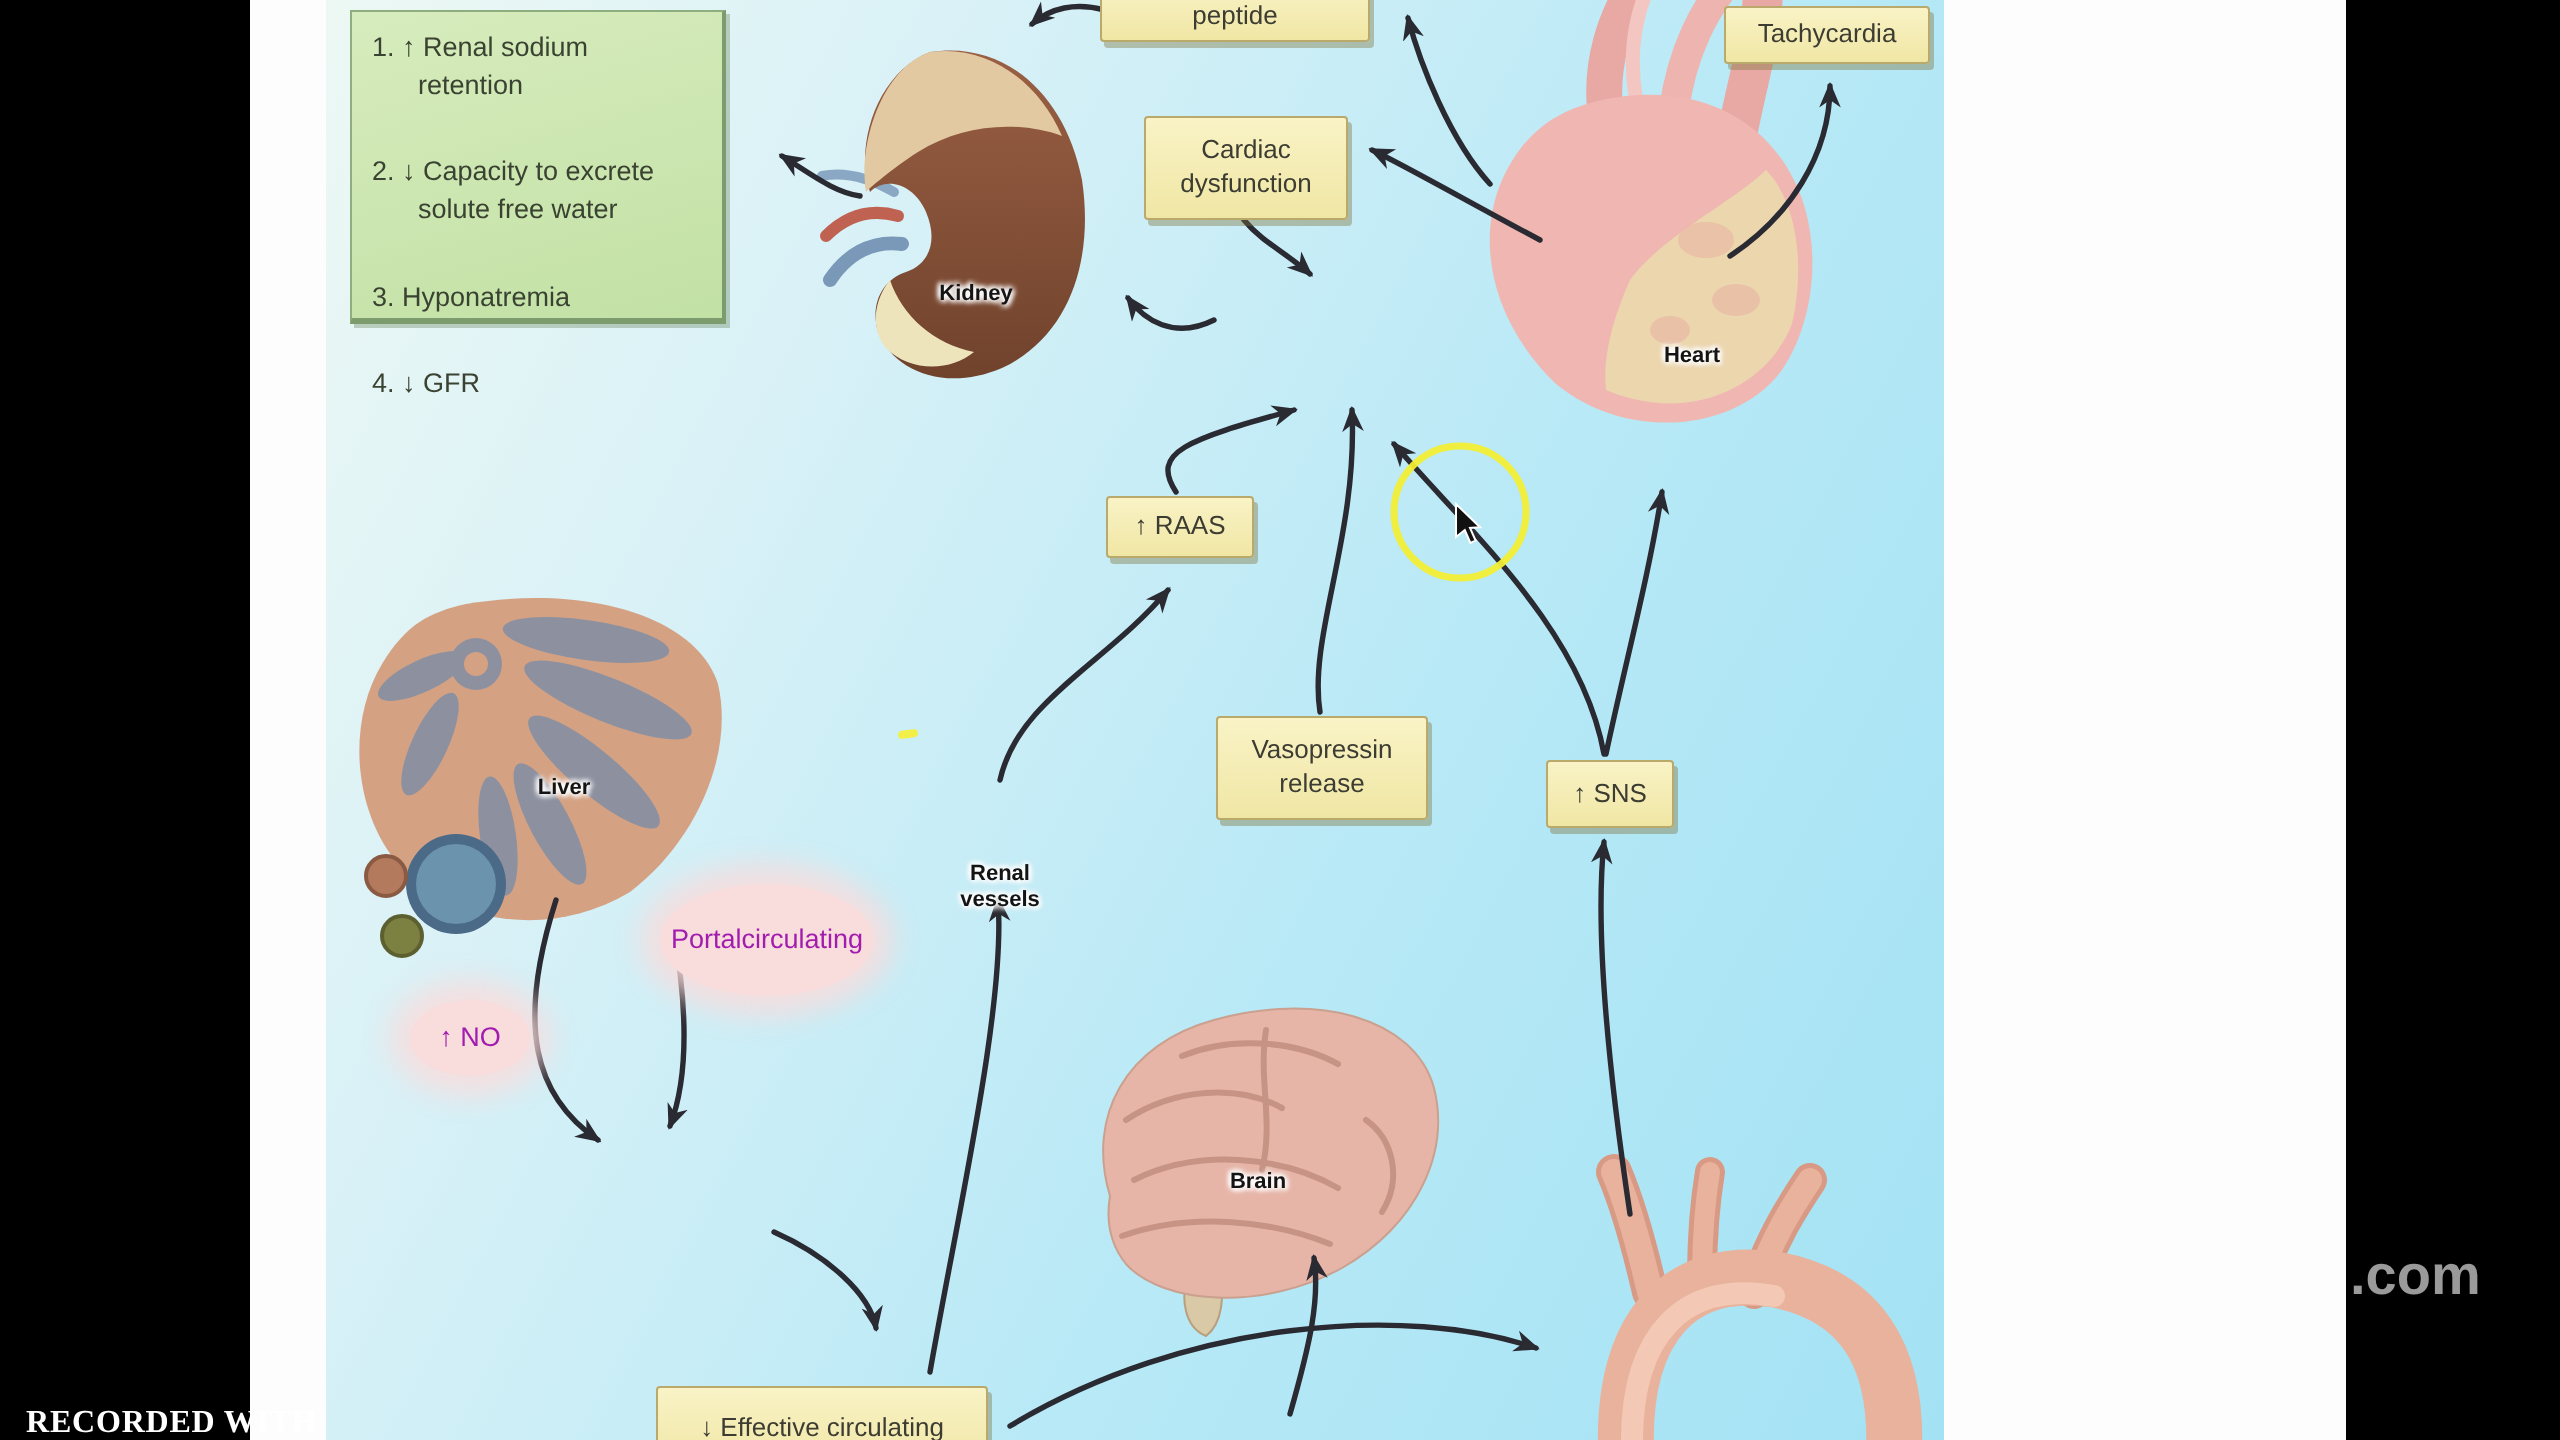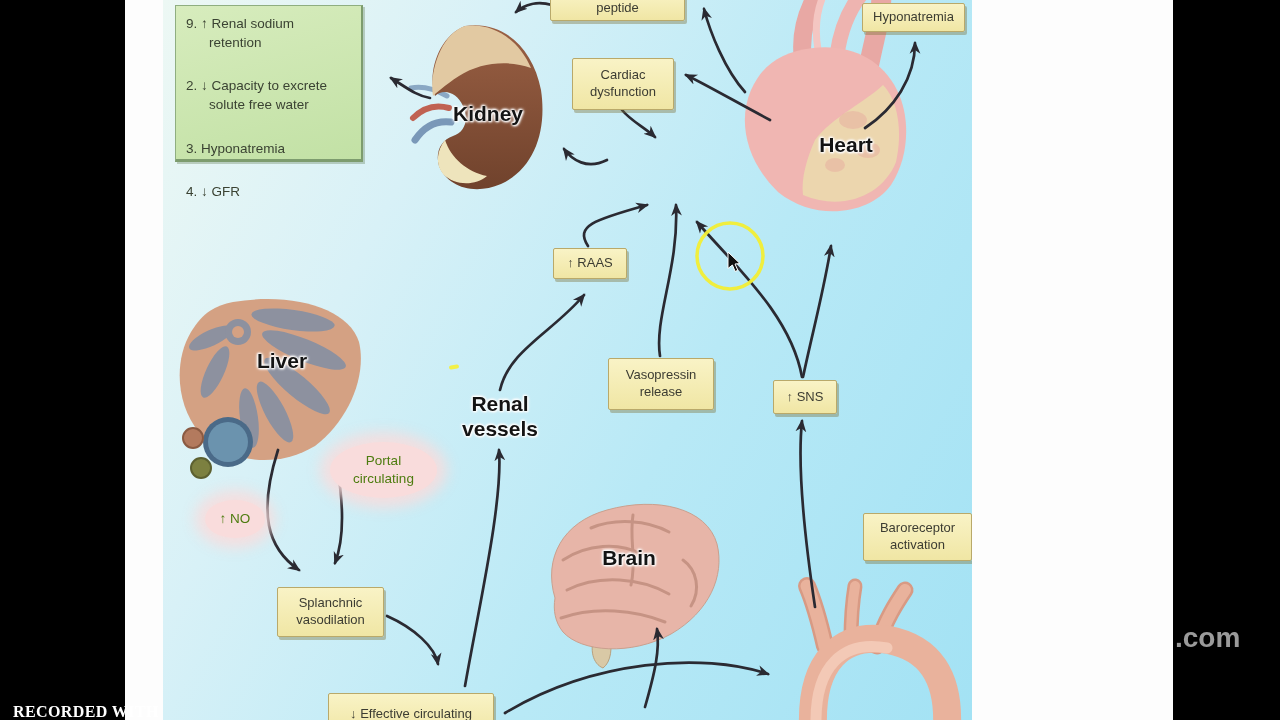--- a/index.html
+++ b/index.html
@@ -19,25 +19,25 @@
         background:linear-gradient(180deg,#f9f3c6,#f0e6a4);border:1px solid #b9a96a;border-radius:2px;
         box-shadow:2px 3px 0 rgba(125,115,60,.40);font-size:13px;color:#3c3c32;text-align:center;line-height:1.3;}
   .ybox.cut-top{justify-content:flex-end;padding-bottom:3px;box-sizing:border-box;}
   .gbox{position:absolute;left:12px;top:5px;width:188px;height:157px;box-sizing:border-box;
         background:linear-gradient(165deg,#d7ecbd,#c2e1a5);border:1px solid #8fae80;
         border-right:2px solid #7d9c6e;border-bottom:3px solid #7d9c6e;
         box-shadow:2px 2px 0 rgba(100,130,90,.35);padding:8px 4px 0 10px;
         font-size:13.5px;color:#3a4232;line-height:1.42;}
   .gline.indent{padding-left:23px;}
   .gline.gap{margin-top:24px;}
-  .pink{position:absolute;display:flex;flex-direction:column;align-items:center;justify-content:center;
+  .pink{position:absolute;display:flex;flex-direction:row;align-items:center;justify-content:center;
         background:#f9dcdc;border-radius:50%;box-shadow:0 0 14px 10px rgba(249,220,220,.85);
-        color:#4d7c0f;font-size:13.5px;line-height:1.35;text-align:center;}
-  .organ-label{position:absolute;font-weight:bold;font-size:21px;color:#141414;text-align:center;line-height:1.2;
-        text-shadow:0 0 3px #fff,0 0 3px #fff,0 0 4px #fff,1px 1px 2px #fff,-1px -1px 2px #fff;}
+        color:#a21caf;font-size:13.5px;line-height:1.35;text-align:center;}
+  .organ-label{position:absolute;font-weight:bold;font-size:11px;color:#141414;text-align:center;line-height:1.2;
+        text-shadow:0 0 3px #fff,0 0 3px #fff,0 0 4px #fff,1px 1px 2px #fff,-1px -1px 2px #fff;margin-top:40px;}
   .ydash{position:absolute;left:286px;top:365px;width:10px;height:4px;background:#f2f048;
          transform:rotate(-8deg);border-radius:2px;}
 </style>
 </head>
 <body>
 
 <div class="frame">
 
   <div class="slide">
     <div class="diagram">
@@ -150,55 +150,47 @@
           <path d="M482,707 C492,672 497,650 494,629" marker-end="url(#ah)"></path>
           <path d="M652,607 C642,540 634,468 639,421" marker-end="url(#ah)"></path>
           <path d="M702,128 C731,109 752,78 752,43" marker-end="url(#ah)"></path>
         </g>
 
         <circle cx="567" cy="256" r="33" stroke="#f2ee34" stroke-width="3.5" fill="none" opacity="0.95"></circle>
         <path transform="translate(565,252)" d="M0,0 L0,16.5 L4.4,13 L7.2,19.5 L9.8,18.3 L7,12 L12,11.6 Z" fill="#111" stroke="#fff" stroke-width="1"></path>
       </svg>
 
       <div class="gbox">
-        <div class="gline">9. ↑ Renal sodium</div>
+        <div class="gline">1. ↑ Renal sodium</div>
         <div class="gline indent">retention</div>
         <div class="gline gap">2. ↓ Capacity to excrete</div>
         <div class="gline indent">solute free water</div>
         <div class="gline gap">3. Hyponatremia</div>
         <div class="gline gap">4. ↓ GFR</div>
       </div>
 
       <div class="ybox cut-top" style="left:387px;top:-9px;width:135px;height:30px">
         <span>peptide</span>
       </div>
       <div class="ybox" style="left:409px;top:58px;width:100px;height:50px">
         <span>Cardiac</span>
         <span>dysfunction</span>
       </div>
       <div class="ybox" style="left:699px;top:3px;width:101px;height:27px">
-        <span>Hyponatremia</span>
+        <span>Tachycardia</span>
       </div>
       <div class="ybox" style="left:390px;top:248px;width:72px;height:29px">
         <span>↑ RAAS</span>
       </div>
       <div class="ybox" style="left:445px;top:358px;width:104px;height:50px">
         <span>Vasopressin</span>
         <span>release</span>
       </div>
       <div class="ybox" style="left:610px;top:380px;width:62px;height:32px">
         <span>↑ SNS</span>
-      </div>
-      <div class="ybox" style="left:700px;top:513px;width:107px;height:46px">
-        <span>Baroreceptor</span>
-        <span>activation</span>
-      </div>
-      <div class="ybox" style="left:114px;top:587px;width:105px;height:48px">
-        <span>Splanchnic</span>
-        <span>vasodilation</span>
       </div>
       <div class="ybox" style="left:165px;top:693px;width:164px;height:40px">
         <span>↓ Effective circulating</span>
       </div>
 
       <div class="pink" style="left:167px;top:442px;width:107px;height:56px">
         <span>Portal</span>
         <span>circulating</span>
       </div>
       <div class="pink" style="left:42px;top:500px;width:60px;height:38px">

